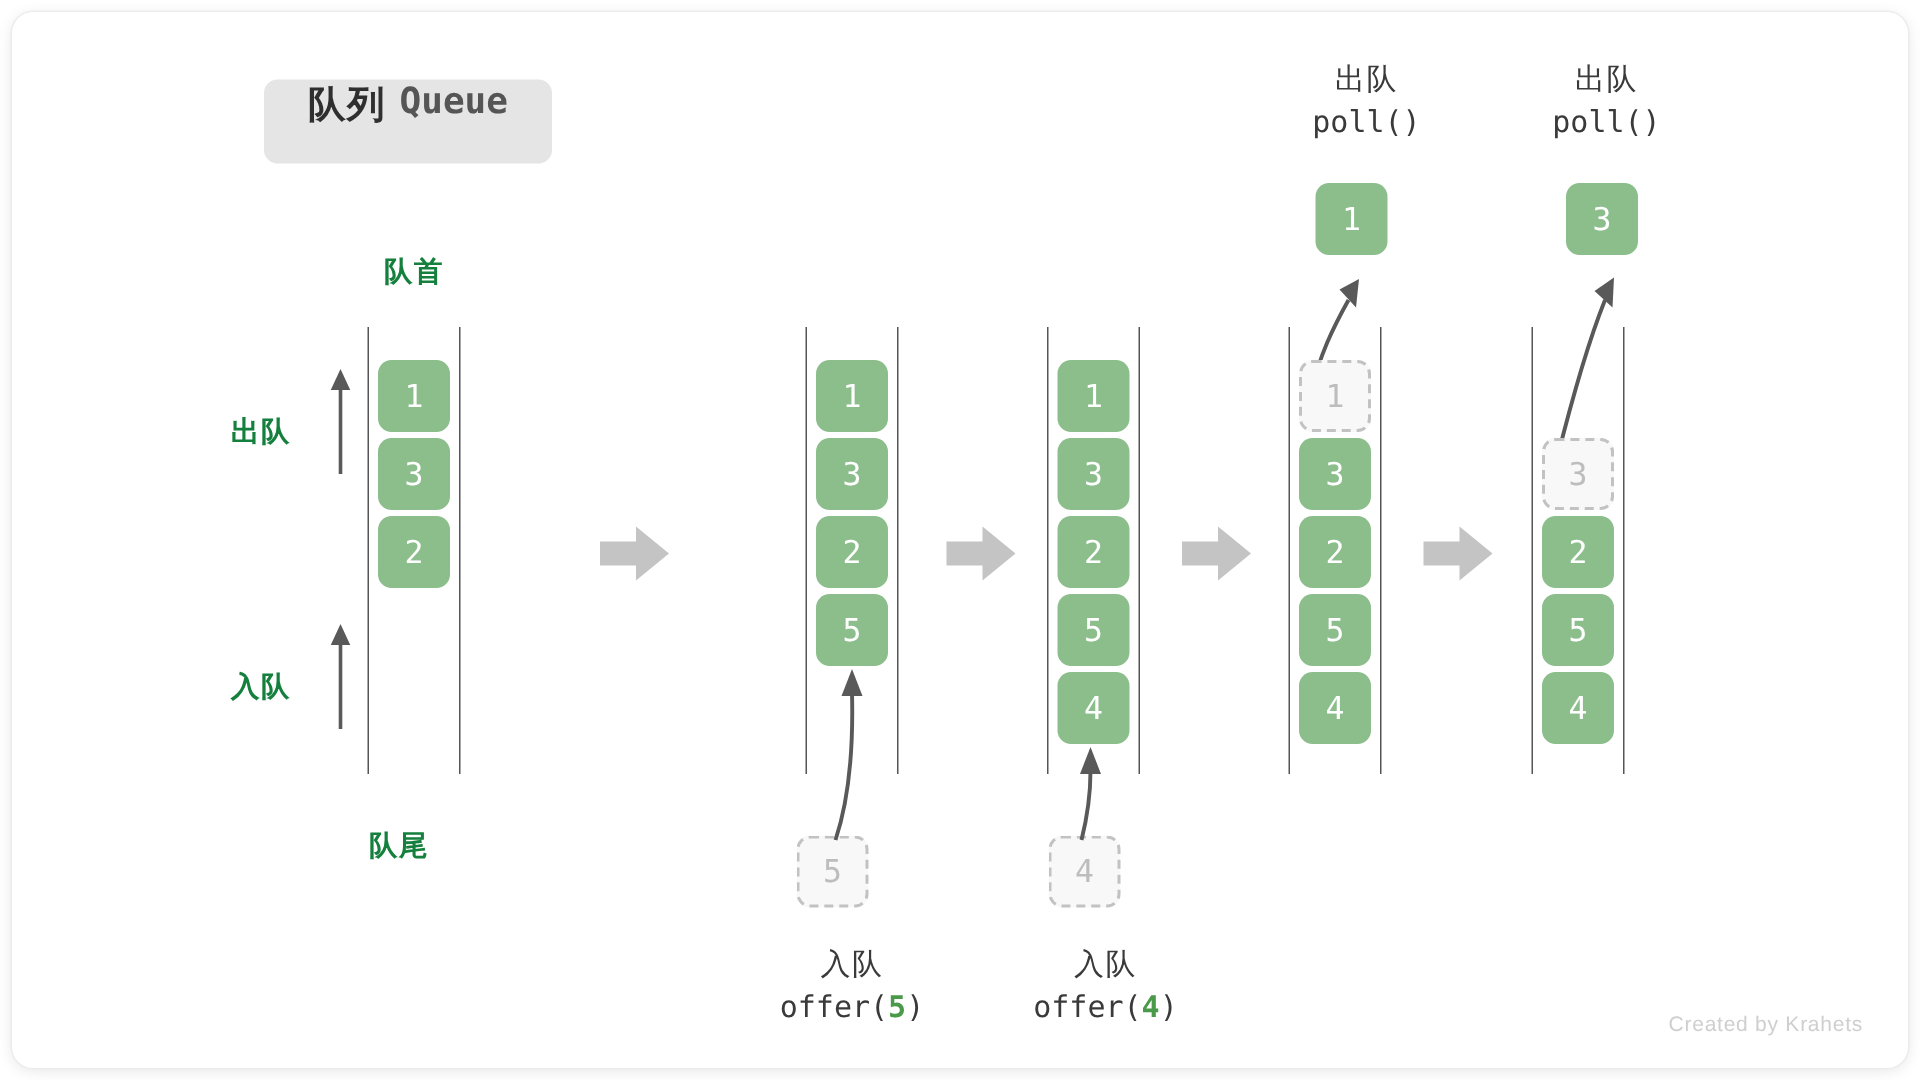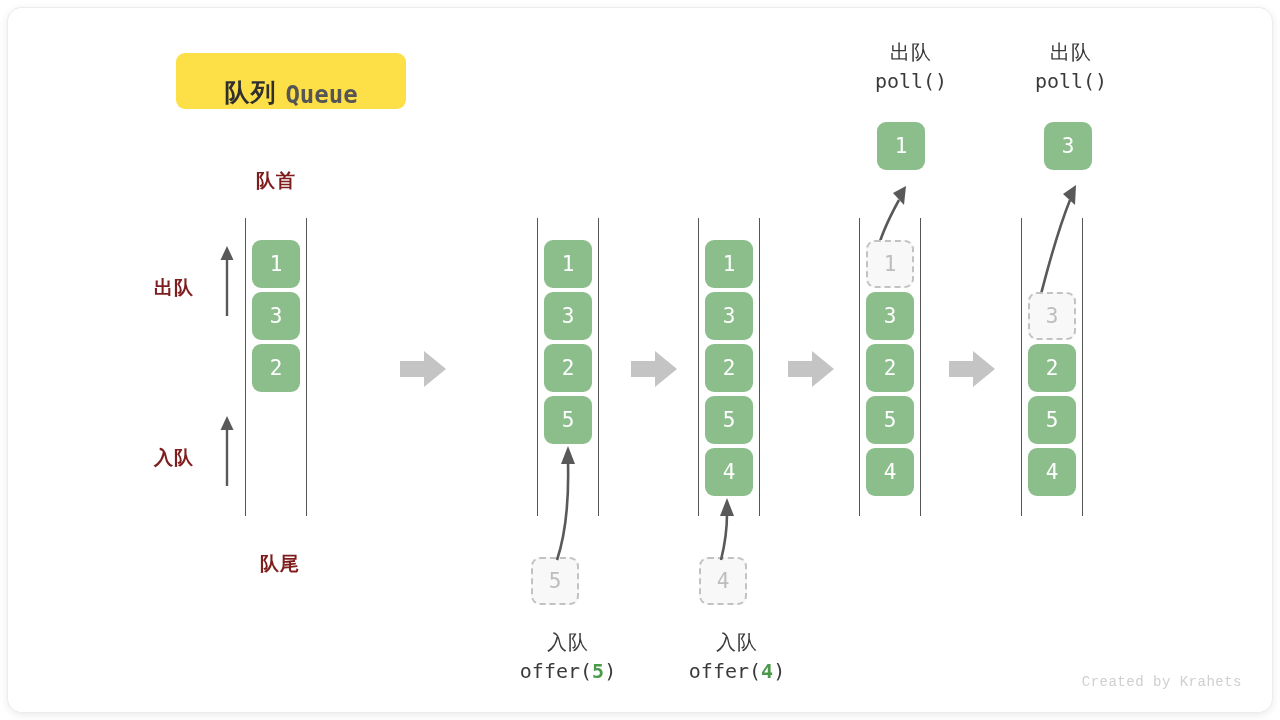--- a/index.html
+++ b/index.html
@@ -16,39 +16,39 @@
     background: #ffffff;
     border-radius: 14px;
     box-shadow: 0 0 0 1px #ececec, 0 2px 10px rgba(0,0,0,0.10);
     overflow: hidden;
   }
   .abs { position: absolute; }
 
   
   #title-badge {
     left: 168px; top: 45px;
-    width: 230px; height: 56px;
-    background: #fde047;
+    width: 192px; height: 56px;
+    background: #e5e5e5;
     border-radius: 9px;
-    display: flex; align-items: flex-end; justify-content: center;
+    display: flex; align-items: flex-start; justify-content: center;
     gap: 9px;
   }
   #title-badge .cn {
     font-size: 25px; font-weight: bold; color: #2f2f2f;
     letter-spacing: 1px;
   }
   #title-badge .en {
     font-size: 24px; color: #555555;
     font-family: "DejaVu Sans Mono", "Liberation Mono", monospace;
     font-weight: bold;
   }
 
   
   .cn-label {
-    font-size: 19px; font-weight: bold; color: #7f1d1d;
+    font-size: 19px; font-weight: bold; color: #15803d;
     white-space: nowrap; letter-spacing: 1px;
   }
   .op-label {
     text-align: center; white-space: nowrap; line-height: 1.45;
   }
   .op-label .cn {
     font-size: 20px; color: #3a3a3a; font-weight: normal;
     letter-spacing: 1px;
     font-family: "DejaVu Sans", sans-serif;
   }
@@ -96,37 +96,37 @@
     font-size: 21px;
     font-family: "DejaVu Sans Mono", "Liberation Mono", monospace;
   }
 
   
   .flow-arrow { width: 46px; height: 42px; }
 
   #watermark {
     right: 30px; bottom: 22px;
     font-size: 14px; color: #cfcfcf; letter-spacing: 0.5px;
-    font-family: Liberation Mono, monospace;
+    font-family: Liberation Sans, sans-serif;
   }
   svg { display: block; overflow: visible; }
 </style>
 </head>
 <body>
 
 <div id="card">
 
   <div class="abs" id="title-badge">
     <span class="cn">队列</span>
     <span class="en">Queue</span>
   </div>
 
   <div class="abs cn-label" style="left:236px; top:160px; transform:translateX(-50%); left:268px;">队首</div>
 
-  <div class="abs cn-label" style="left:272px; top:543px; transform:translateX(-50%);">队尾</div>
+  <div class="abs cn-label" style="left:258px; top:543px; transform:translateX(-50%);">队尾</div>
 
   <div class="abs cn-label" style="left:146px; top:267px;">出队</div>
 
   <div class="abs cn-label" style="left:146px; top:437px;">入队</div>
 
   <svg class="abs" style="left:206px; top:236px;" width="26" height="72" viewBox="0 0 26 72">
     <line x1="13" y1="72" x2="13" y2="12" stroke="#595959" stroke-width="2.4"></line>
     <path d="M13 2 L19.5 16 L6.5 16 Z" fill="#595959"></path>
   </svg>
 

